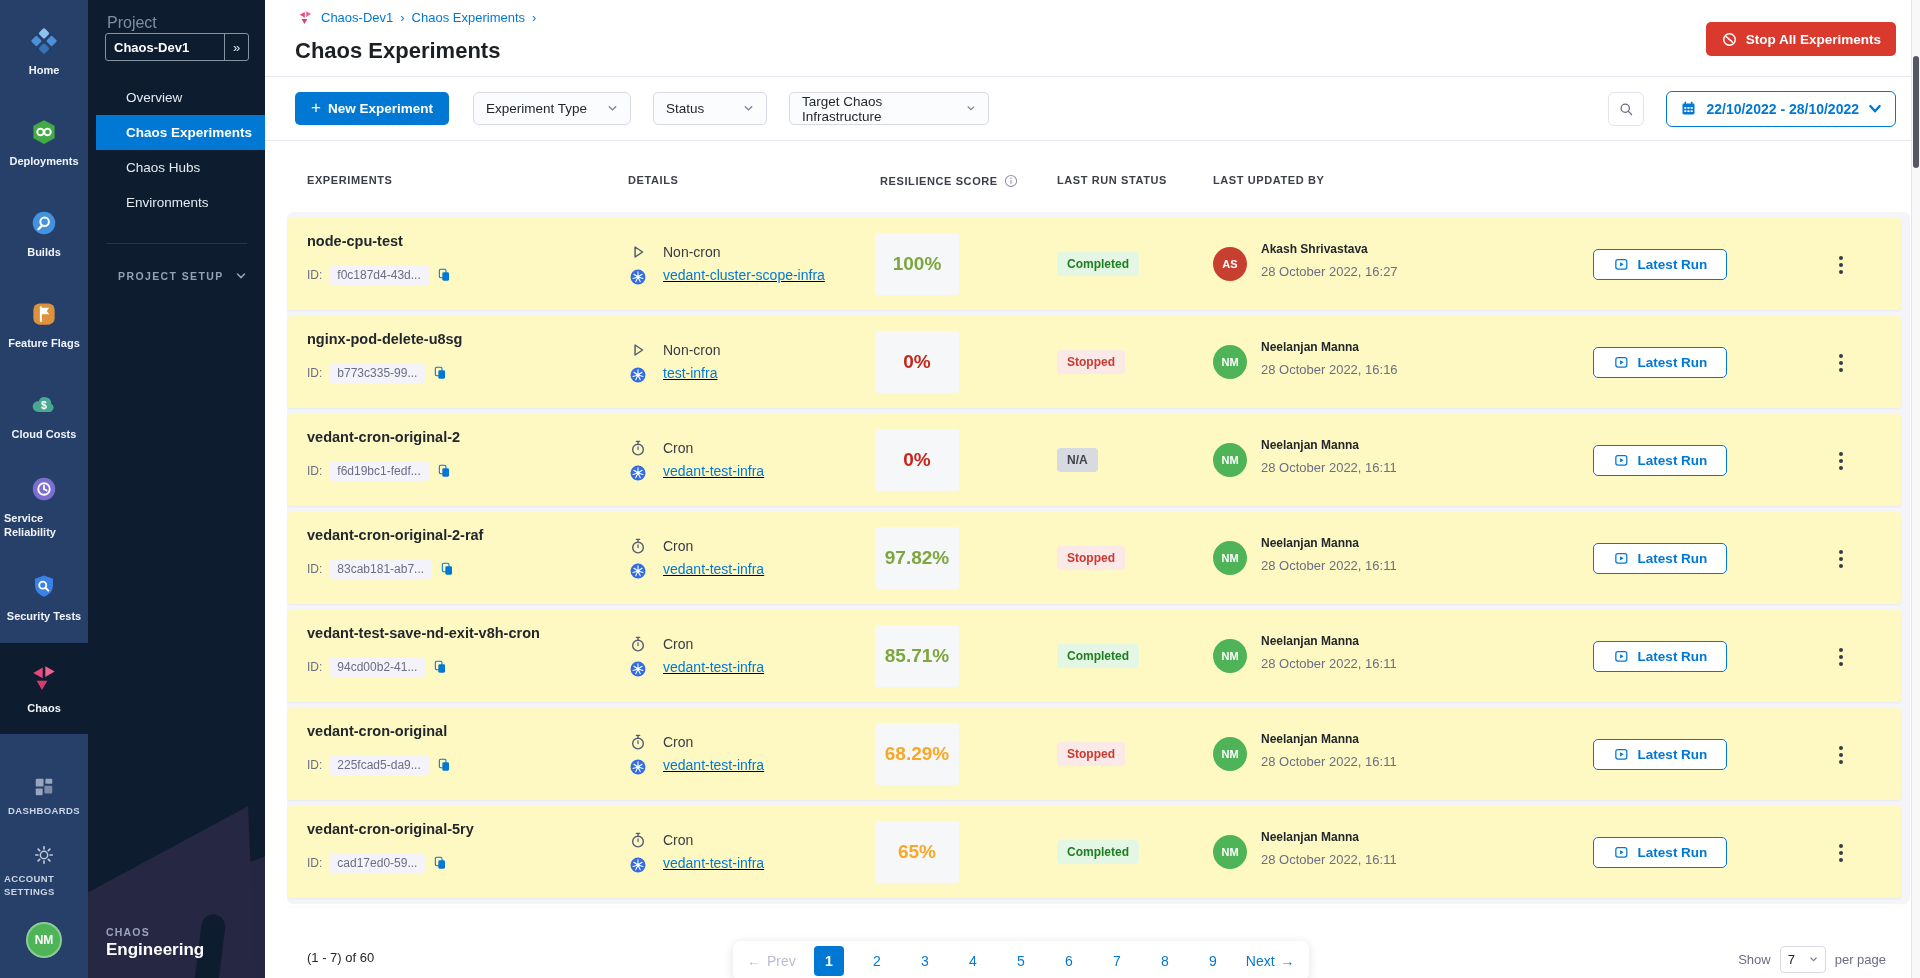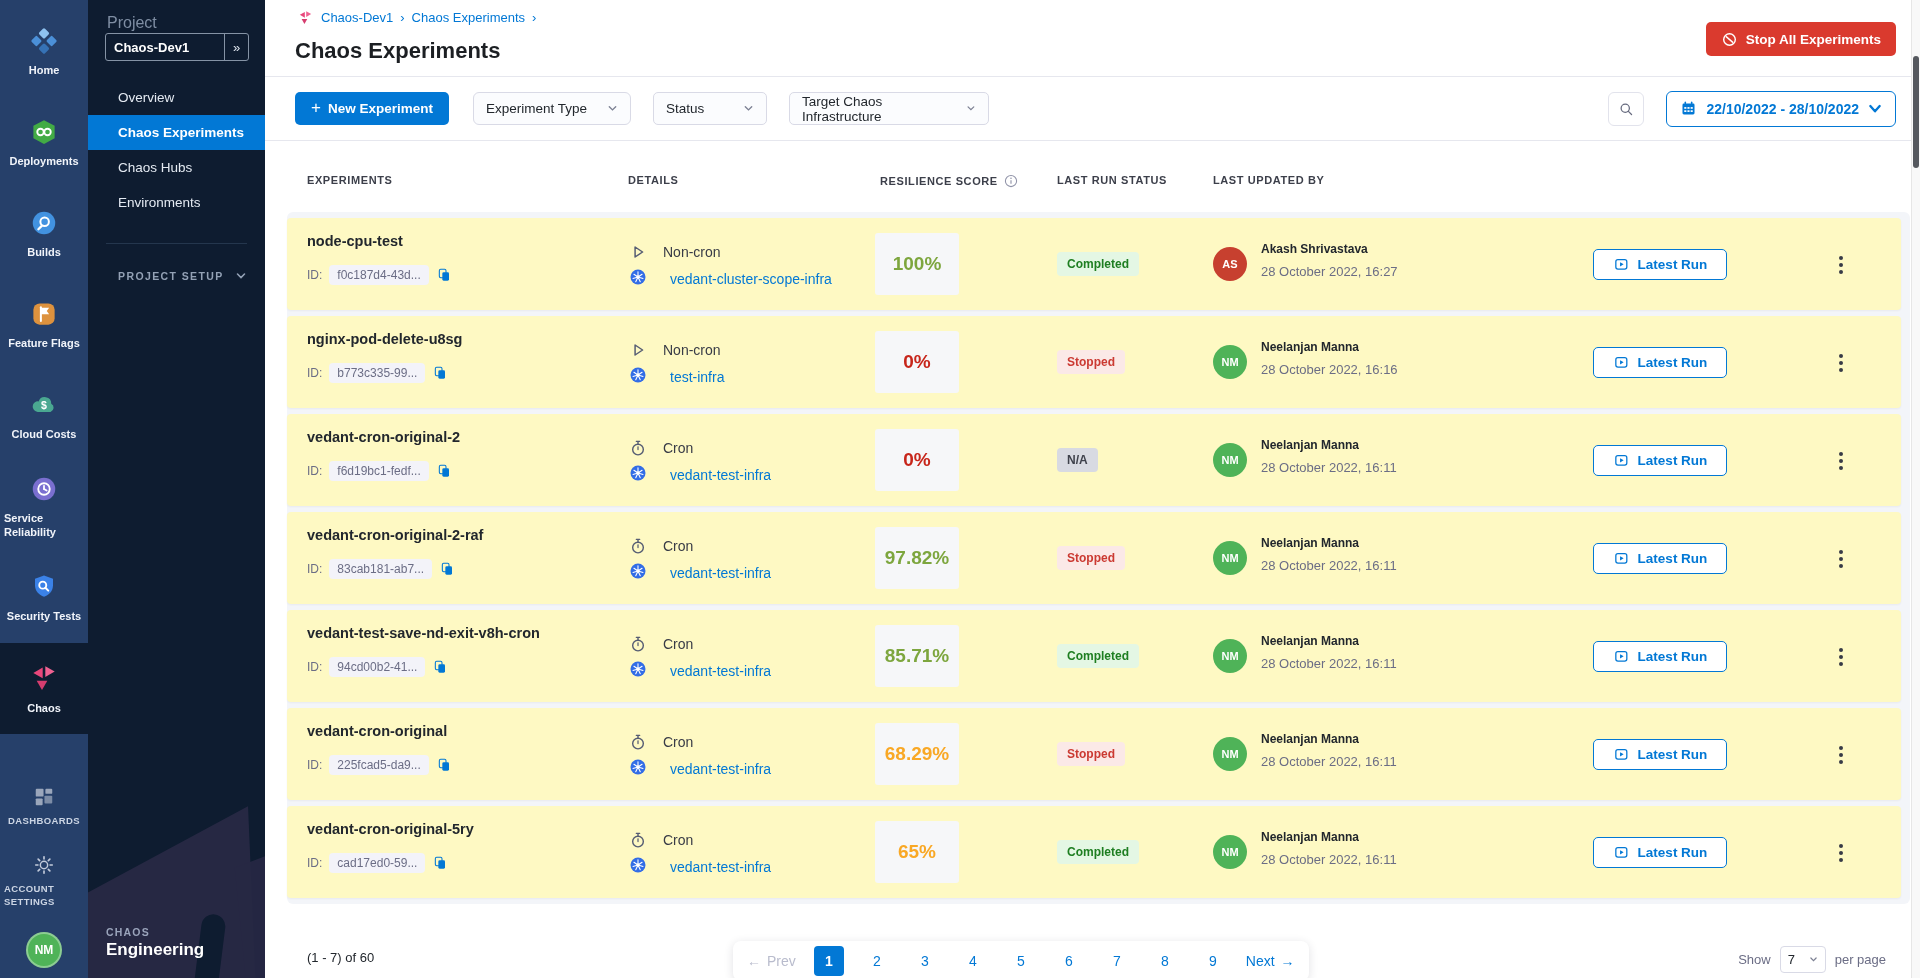--- a/index.html
+++ b/index.html
@@ -4,33 +4,33 @@
 <style>
   * { margin:0; padding:0; box-sizing:border-box; }
   body { font-family:"Liberation Sans", sans-serif; background:#fff; }
   .app { position:relative; width:1920px; height:978px; overflow:hidden; background:#fff; }
 
   
   .rail { position:absolute; left:0; top:0; width:88px; height:978px; background:#26406a; display:flex; flex-direction:column; padding-top:6px; z-index:5; }
   .rail-item { height:91px; display:flex; flex-direction:column; align-items:center; justify-content:center; gap:7px; cursor:pointer; }
   .rail-item .rlabel { font-size:11px; font-weight:700; color:#f1f4fa; text-align:left; line-height:1.3; padding:0 4px; }
   .rail-item.active { background:#0e1c30; }
-  .rail-bottom { margin-top:auto; display:flex; flex-direction:column; align-items:center; padding-bottom:10px; }
+  .rail-bottom { margin-top:auto; display:flex; flex-direction:column; align-items:center; padding-bottom:20px; }
   .rail-bottom .rail-item { height:74px; }
   .rail-bottom .rlabel { font-size:9.5px; font-weight:700; color:#ccd5e4; letter-spacing:.4px; }
   .rail-avatar { width:36px; height:36px; border-radius:50%; display:flex; align-items:center; justify-content:center; color:#fff; font-size:12px; font-weight:700; margin-top:14px; border:2px solid rgba(255,255,255,.35); cursor:pointer; }
 
   
   .sidebar { position:absolute; left:88px; top:0; width:177px; height:978px; background:#0e1c30; overflow:hidden; z-index:4; }
   .watermark { position:absolute; left:-40px; bottom:-60px; opacity:.55; pointer-events:none; }
   .proj-label { position:absolute; left:19px; top:14px; font-size:16px; color:#7f8ea3; }
   .proj-box { position:absolute; left:17px; top:33px; width:144px; height:28px; border:1px solid #8593a5; border-radius:3px; display:flex; align-items:center; cursor:pointer; }
   .proj-name { flex:1; padding:0 8px; font-size:13px; font-weight:700; color:#fff; white-space:nowrap; overflow:hidden; }
   .proj-expand { width:24px; height:100%; border-left:1px solid #8593a5; color:#dfe6ef; font-size:13px; display:flex; align-items:center; justify-content:center; }
-  .side-menu { position:absolute; left:0; top:80px; width:100%; }
+  .side-menu { position:absolute; left:0; top:80px; width:100%;padding-left:8px; }
   .side-item { height:35px; display:flex; align-items:center; padding-left:30px; font-size:13.5px; color:#e4eaf2; cursor:pointer; }
   .side-item.active { background:#0278d5; color:#fff; font-weight:700; }
   .side-divider { position:absolute; left:18px; right:18px; top:243px; height:1px; background:#24364d; }
   .side-section { position:absolute; left:30px; right:18px; top:270px; display:flex; align-items:center; justify-content:space-between; cursor:pointer; }
   .side-section span { font-size:10.5px; font-weight:700; letter-spacing:1.4px; color:#93a1b5; }
   .brand { position:absolute; left:18px; bottom:18px; }
   .brand .b1 { font-size:10.5px; font-weight:700; letter-spacing:1.2px; color:#9aa4bb; }
   .brand .b2 { font-size:17px; font-weight:700; color:#fff; margin-top:2px; }
 
   
@@ -54,21 +54,21 @@
   .th { position:absolute; top:32px; font-size:11px; font-weight:700; letter-spacing:.6px; color:#3c3f4a; text-transform:uppercase; display:flex; align-items:center; gap:6px; }
   .th.c1{left:42px} .th.c2{left:363px} .th.c3{left:615px} .th.c4{left:792px} .th.c5{left:948px}
 
   .rows-wrap { position:absolute; left:22px; right:10px; top:70px; height:692px; background:#f3f5f9; border-radius:6px; padding:6px 0; display:flex; flex-direction:column; gap:6px; }
   .row-card { position:relative; height:92px; background:#fef9c3; border-radius:4px; margin-right:9px; box-shadow:0 1px 2px rgba(40,41,61,.05); }
   .exp-name { position:absolute; left:20px; top:15px; font-size:14.5px; font-weight:700; color:#22272d; cursor:pointer; }
   .id-row { position:absolute; left:20px; top:47px; display:flex; align-items:center; gap:7px; }
   .id-label { font-size:12px; color:#6b6d85; }
   .id-chip { background:#f3f3f9; border-radius:4px; padding:3px 8px; font-size:12px; color:#6b6d85; }
   .type-row { position:absolute; left:341px; top:12px; display:flex; align-items:center; gap:15px; font-size:14px; color:#383b46;margin-top:12px; }
-  .infra-row { position:absolute; left:341px; top:49px; display:flex; align-items:flex-end; gap:22px; }
+  .infra-row { position:absolute; left:341px; top:49px; display:flex; align-items:flex-start; gap:15px;text-decoration:underline; }
   .infra-link { font-size:14px; color:#0278d5; cursor:pointer; }
   .score-box { position:absolute; left:588px; top:15px; width:84px; height:62px; background:#f6f7f9; border-radius:3px; display:flex; align-items:center; justify-content:center; font-size:19px; font-weight:700; }
   .score-green{color:#7da63e} .score-red{color:#c7261b} .score-amber{color:#f9a825}
   .badge { position:absolute; left:770px; top:34px; height:24px; padding:0 10px; border-radius:4px; font-size:12px; font-weight:700; display:inline-flex; align-items:center; }
   .badge-completed{background:#e4f7e4;color:#1e7e21}
   .badge-stopped{background:#fbe9e7;color:#cb3a32}
   .badge-na{background:#d8dae2;color:#3f424c}
   .row-avatar { position:absolute; left:926px; top:29px; width:34px; height:34px; border-radius:50%; color:#fff; font-size:11px; font-weight:700; display:flex; align-items:center; justify-content:center; }
   .by-name { position:absolute; left:974px; top:24px; font-size:12px; font-weight:700; color:#22272d; }
   .by-date { position:absolute; left:974px; top:46px; font-size:13px; color:#6b6d85; }

